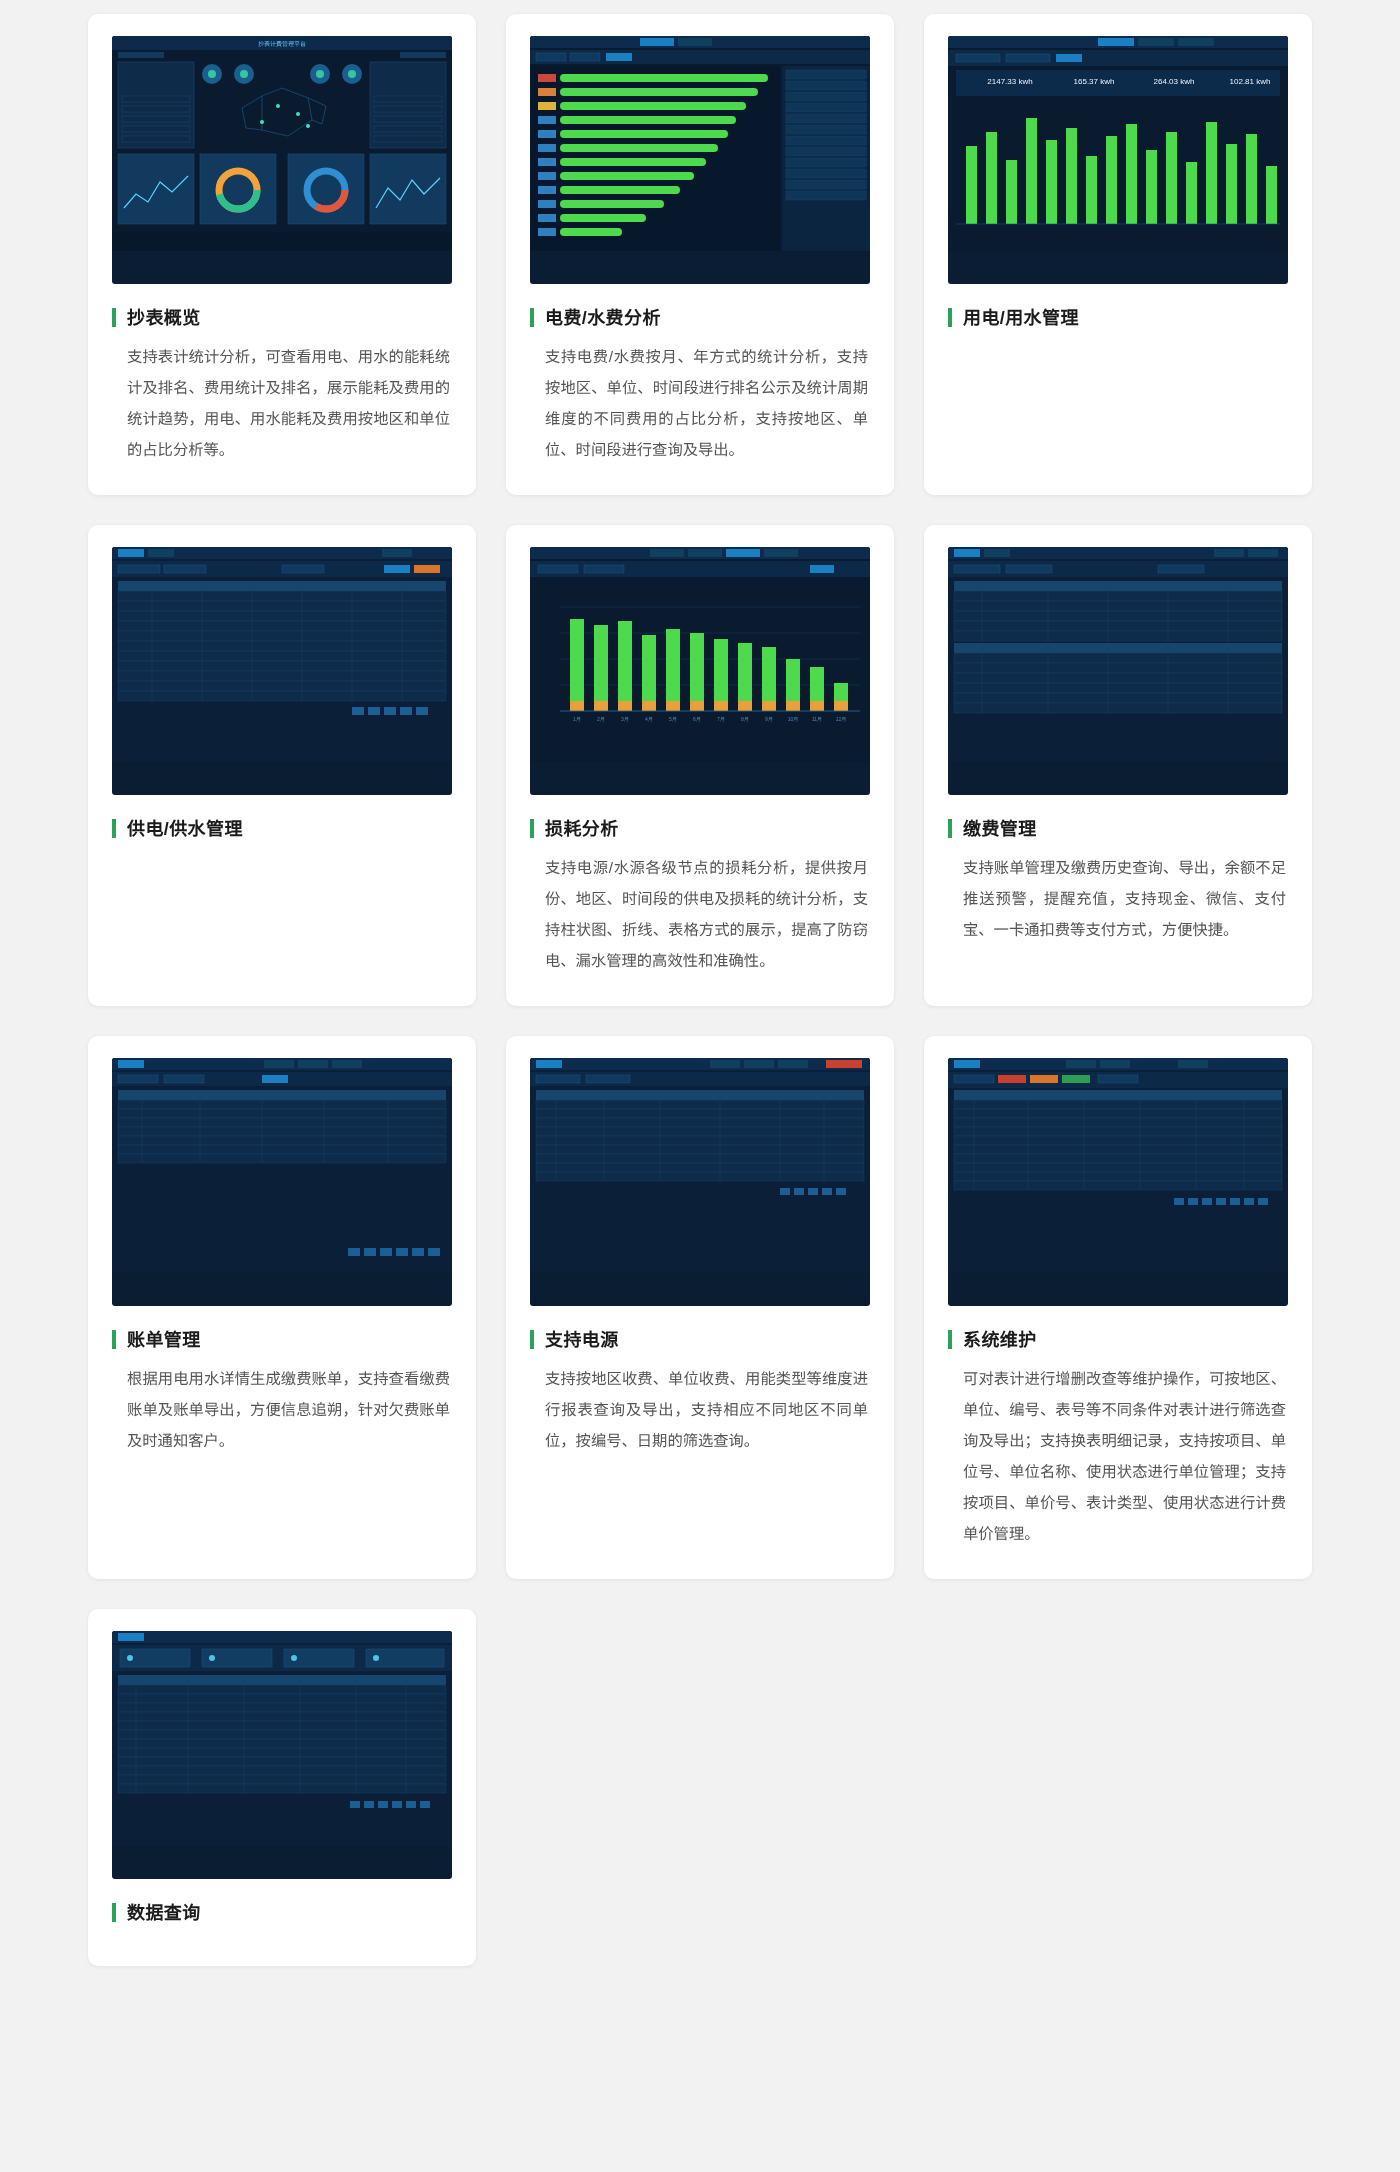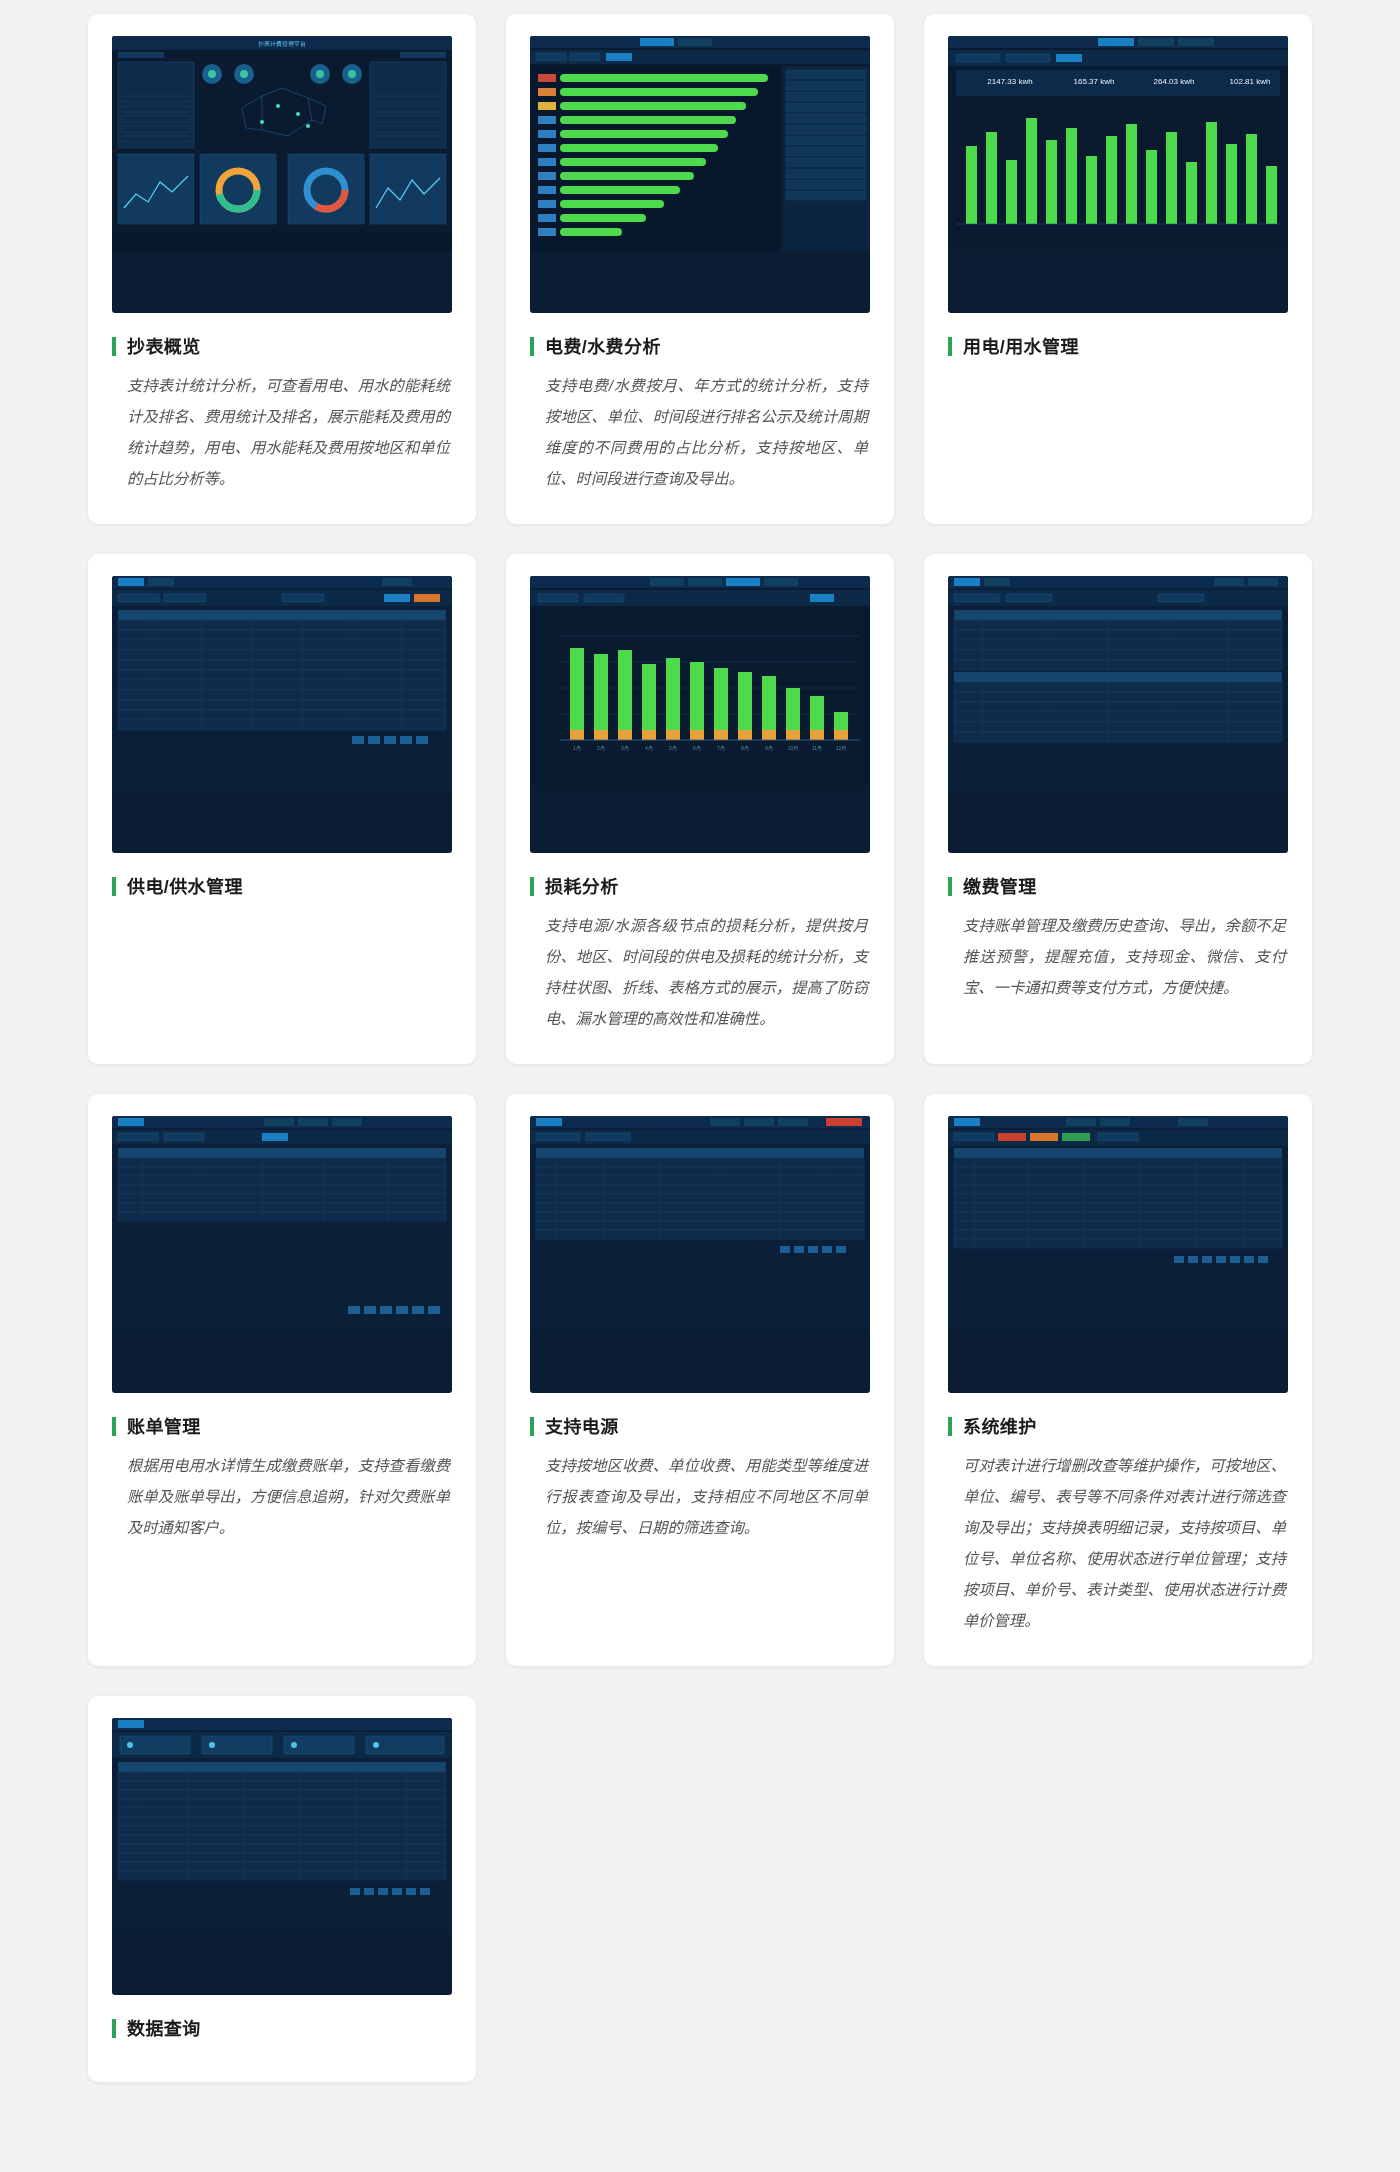--- a/index.html
+++ b/index.html
@@ -25,21 +25,21 @@
     width: 388px;
     background: #ffffff;
     border-radius: 10px;
     padding: 22px 24px 30px 24px;
     box-shadow: 0 1px 4px rgba(0,0,0,0.07);
     display: flex;
     flex-direction: column;
   }
   .thumb {
     width: 340px;
-    height: 277px;
+    height: 248px;
     border-radius: 3px;
     overflow: hidden;
     background: #0b1d33;
     position: relative;
     margin: 0 auto;
   }
   .thumb svg { display: block; }
   .card-head {
     display: flex;
     align-items: center;
@@ -61,21 +61,20 @@
     line-height: 1;
   }
   .desc {
     font-size: 15.3px;
     line-height: 31px;
     color: #555555;
     text-align: justify;
     padding-left: 15px;
     padding-right: 2px;
     margin: 0;
-    font-style: italic;
   }
 </style>
 </head>
 <body>
 
 <div class="page">
   <div class="grid">
 
     <div class="card">
       <div class="thumb">

